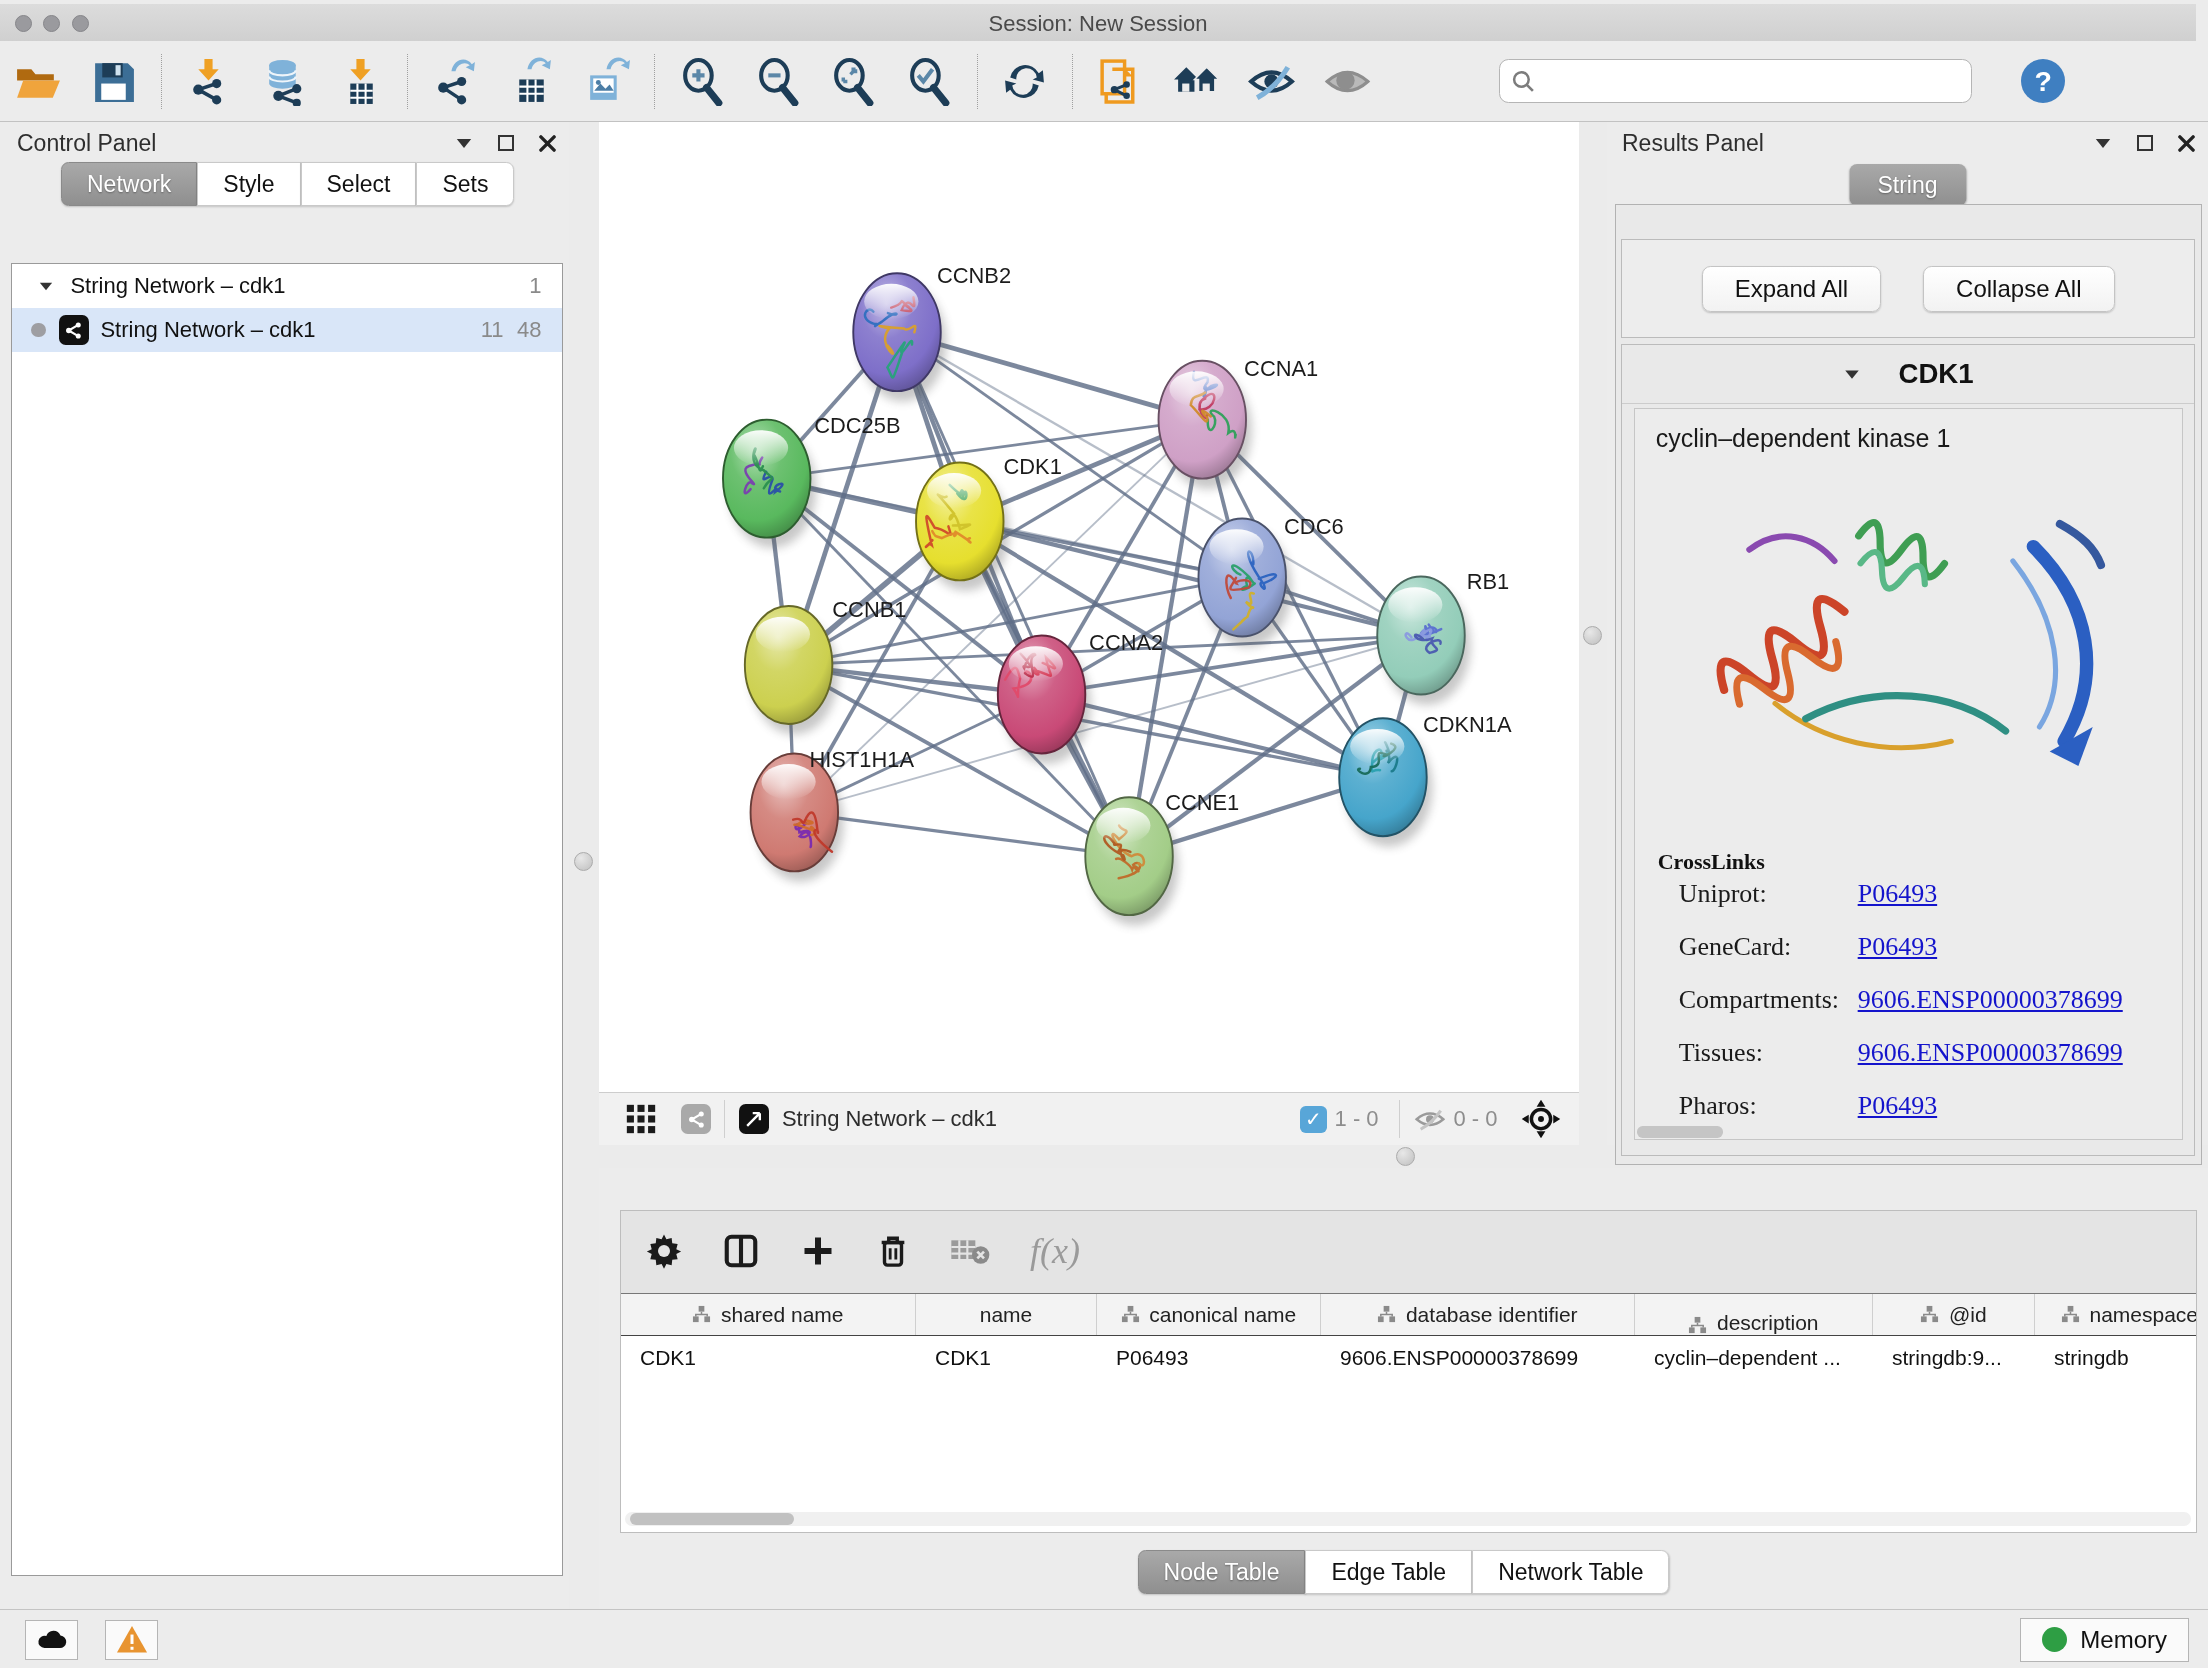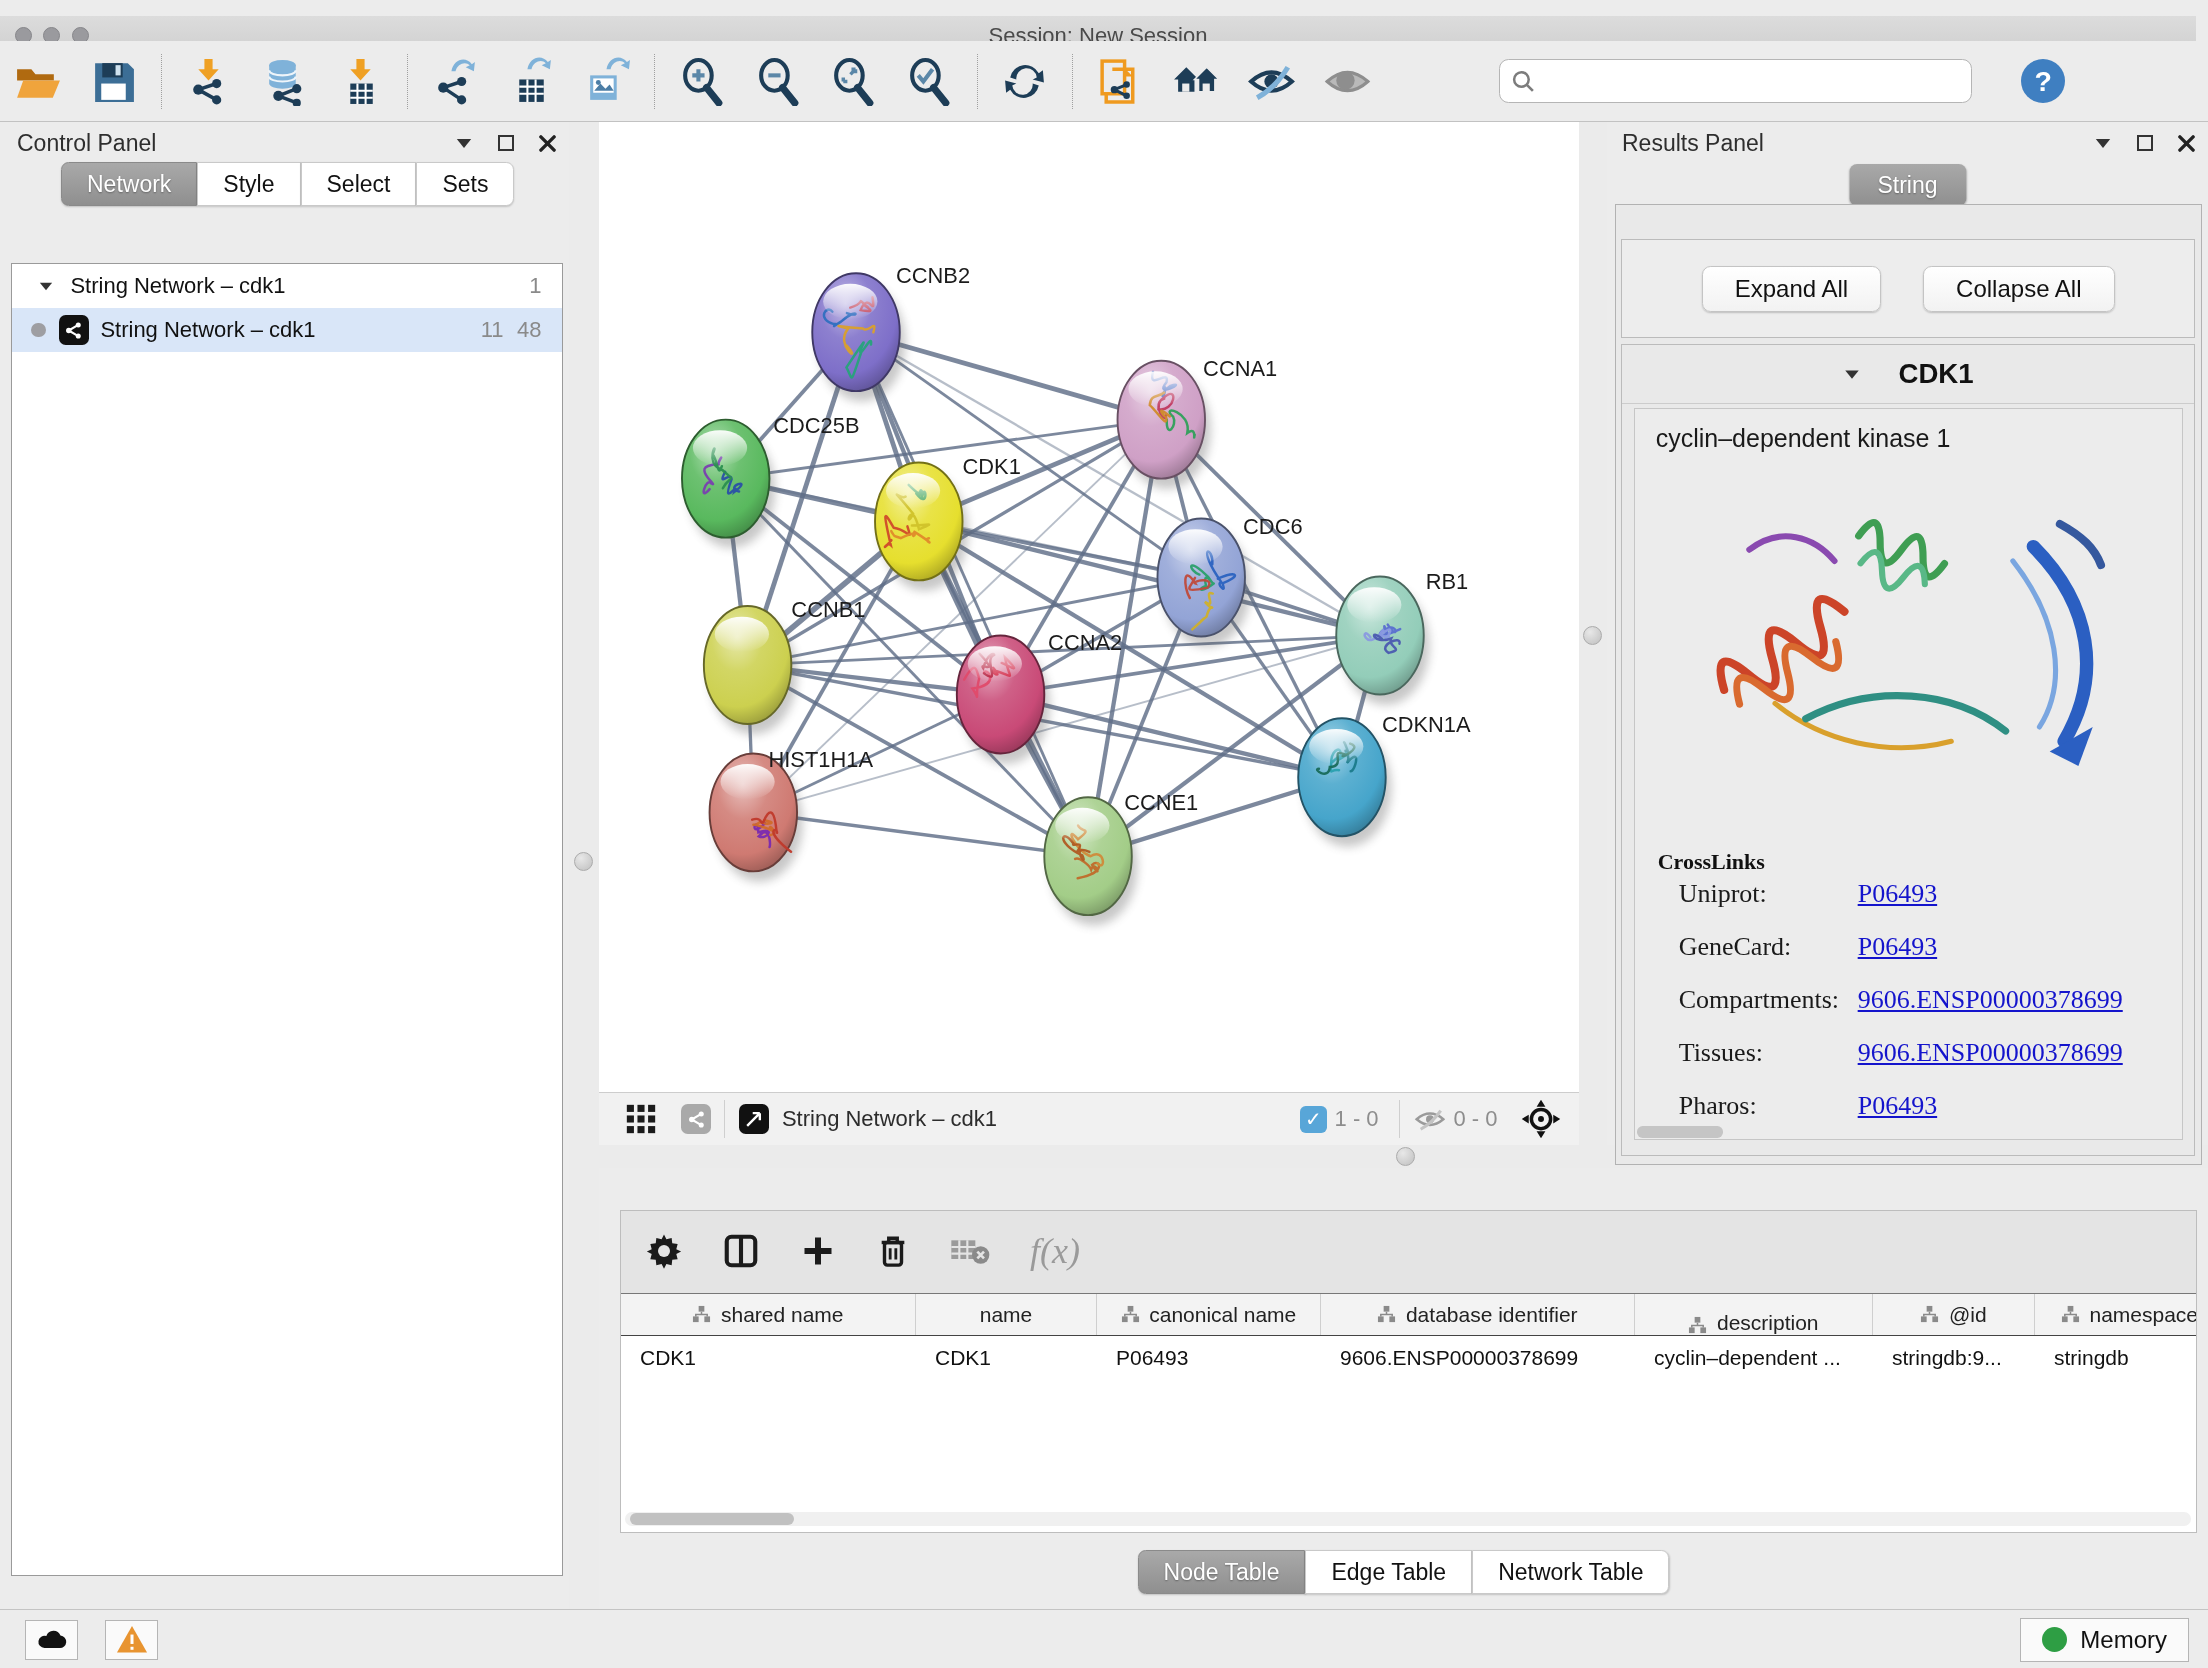--- a/index.html
+++ b/index.html
@@ -1,21 +1,21 @@
 <!DOCTYPE html>
 <html style="font-size:15px"><head>
 <meta charset="utf-8">
 <style>
   * { margin:0; padding:0; box-sizing:border-box; }
   body { font-family:"Liberation Sans","DejaVu Sans",sans-serif; background:#ececec; }
   .app { position:relative; width:2208px; height:1668px; background:#ececec; overflow:hidden; }
   .abs { position:absolute; }
 
   
-  .titlebar { position:absolute; left:0; top:16px; width:2196px; height:40px;
+  .titlebar { position:absolute; left:0; top:4px; width:2196px; height:40px;
     background:linear-gradient(#dcdcdc,#cfcfcf); border-bottom:1px solid #a8a8a8;
     display:flex; align-items:center; }
   .lights { display:flex; gap:11.4px; margin-left:15px; }
   .light { width:17px; height:17px; border-radius:50%; background:#9a9a9e; border:1px solid #86868a; }
   .win-title { position:absolute; left:0; right:0; text-align:center; font-size:22px; color:#4a4a4a; }
 
   
   .toolbar { position:absolute; left:0; top:41px; width:2208px; height:81px; background:#ececec;
     border-bottom:1px solid #c2c2c2; display:flex; align-items:center; }
   .tb-ic { width:49px; height:49px; display:flex; align-items:center; justify-content:center; margin:0 13.3px; }
@@ -49,21 +49,21 @@
   .net-row .cnt { color:#8a8a8a; margin-left:auto; margin-right:21px; }
   .net-row.child { background:#d9e6f8; }
   .dot { width:14.3px; height:14.3px; border-radius:50%; background:#9e9ea2; margin:0 13.3px 0 19px; }
   .share-badge { width:30px; height:30px; border-radius:6.7px; background:#111; display:flex; align-items:center; justify-content:center; margin-right:11.4px; }
 
   
   .gutter-v-left  { position:absolute; left:569px; top:122px; width:30px; height:1488px; background:#ebebeb; }
   .gutter-v-right { position:absolute; left:1579px; top:122px; width:28.5px; height:1023px; background:#ebebeb; }
   .gutter-h      { position:absolute; left:599px; top:1145px; width:1609px; height:23px; background:#ebebeb; }
   .grab { width:19px; height:19px; border-radius:50%; background:radial-gradient(circle at 35% 30%, #e8e8e8, #bfbfbf); border:1px solid #ababab; }
-  .netview { position:absolute; left:599px; top:122px; width:980px; height:970px; background:#fff; }
+  .netview { position:absolute; left:599px; top:122px; width:980px; height:970px; background:#fff;padding-left:41px; }
   .netfooter { position:absolute; left:599px; top:1092px; width:980px; height:53px; background:#f1f1f1;
     border-top:1px solid #cdcdcd; display:flex; align-items:center; font-size:22px; color:#333; }
   .nf-sep { width:0; height:38px; border-left:1px solid #cfcfcf; margin:0 13.3px; }
   .nf-cnt { color:#8d8d8d; font-size:22px; margin:0 7.6px; }
   .net-label { font-size:22px; color:#2c2c2c; margin-left:13.3px; }
   .blue-check { width:27px; height:27px; border-radius:5.7px; background:#58a6d8; color:#fff; font-size:20px;
     display:flex; align-items:center; justify-content:center; }
 
   
   .results-panel { position:absolute; left:1607px; top:122px; width:601px; height:1023px; background:#ececec; }

